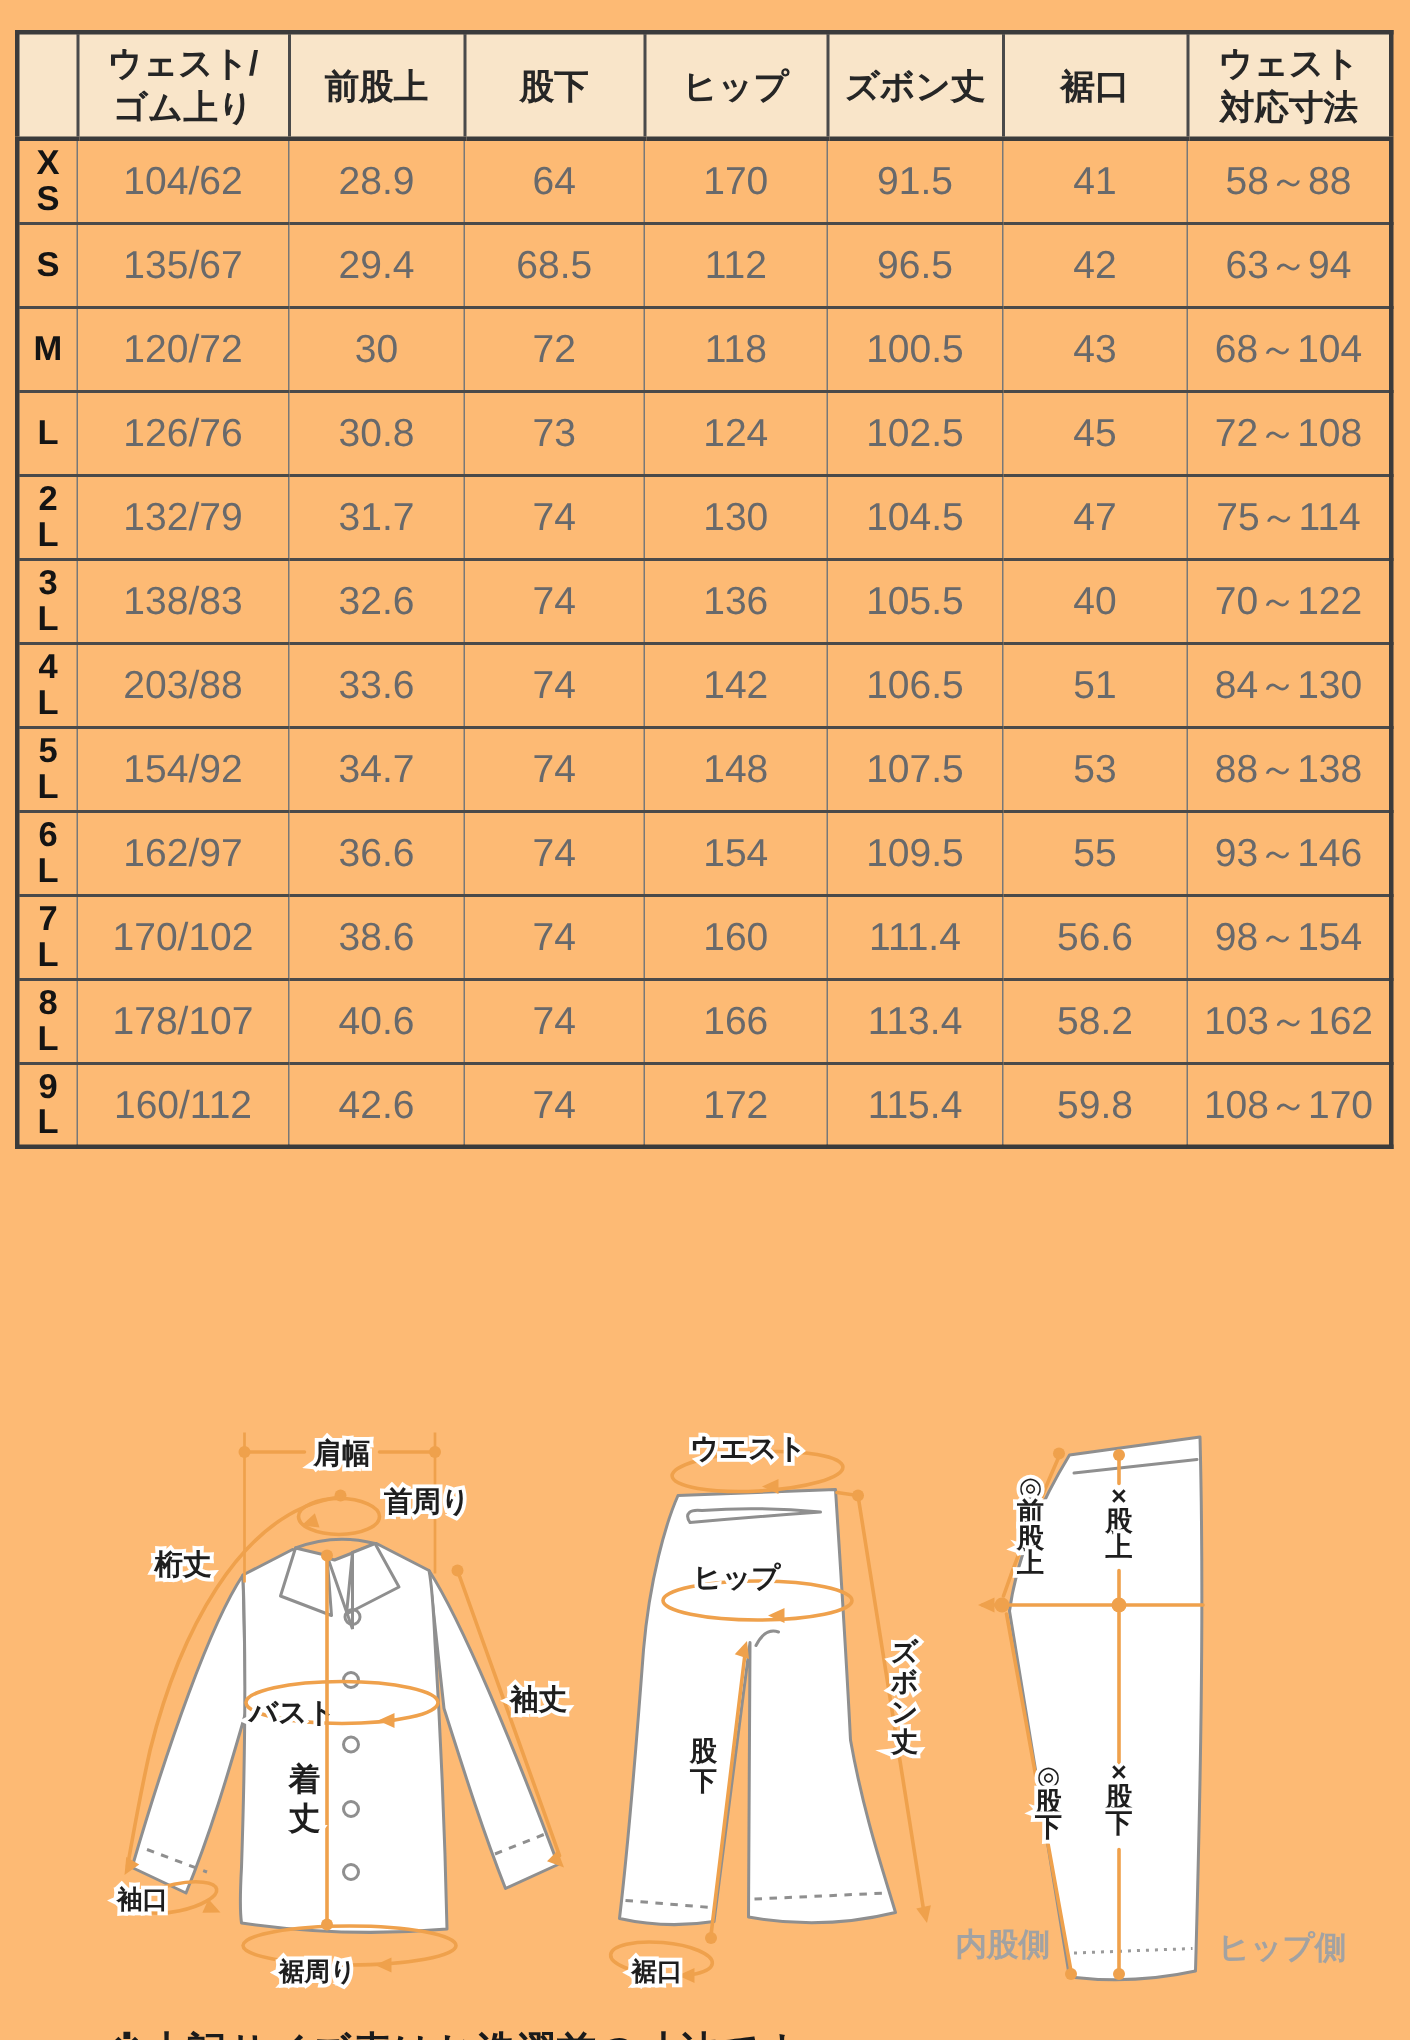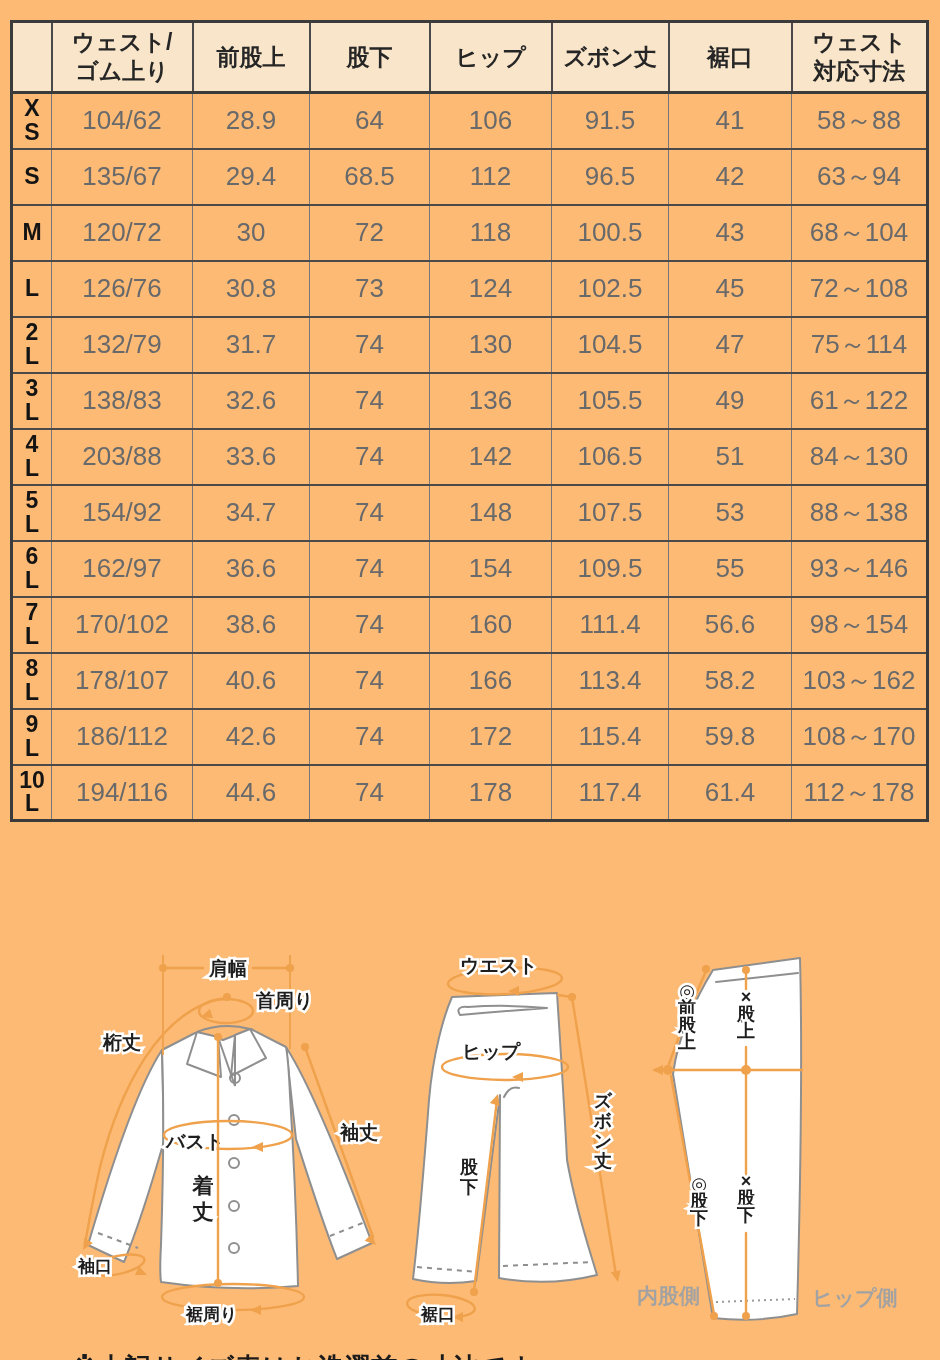--- a/index.html
+++ b/index.html
@@ -74,21 +74,21 @@
 対応寸法</th>
         </tr>
       </thead>
     <tbody>
         <tr>
           <th class="size">X
 S</th>
           <td>104/62</td>
           <td>28.9</td>
           <td>64</td>
-          <td>106</td>
+          <td>170</td>
           <td>91.5</td>
           <td>41</td>
           <td>58～88</td>
         </tr>
         <tr>
           <th class="size">S</th>
           <td>135/67</td>
           <td>29.4</td>
           <td>68.5</td>
           <td>112</td>
@@ -128,22 +128,22 @@
           <td>75～114</td>
         </tr>
         <tr>
           <th class="size">3
 L</th>
           <td>138/83</td>
           <td>32.6</td>
           <td>74</td>
           <td>136</td>
           <td>105.5</td>
-          <td>49</td>
-          <td>61～122</td>
+          <td>40</td>
+          <td>70～122</td>
         </tr>
         <tr>
           <th class="size">4
 L</th>
           <td>203/88</td>
           <td>33.6</td>
           <td>74</td>
           <td>142</td>
           <td>106.5</td>
           <td>51</td>
@@ -189,38 +189,27 @@
           <td>40.6</td>
           <td>74</td>
           <td>166</td>
           <td>113.4</td>
           <td>58.2</td>
           <td>103～162</td>
         </tr>
         <tr>
           <th class="size">9
 L</th>
-          <td>186/112</td>
+          <td>160/112</td>
           <td>42.6</td>
           <td>74</td>
           <td>172</td>
           <td>115.4</td>
           <td>59.8</td>
           <td>108～170</td>
-        </tr>
-        <tr>
-          <th class="size">10
-L</th>
-          <td>194/116</td>
-          <td>44.6</td>
-          <td>74</td>
-          <td>178</td>
-          <td>117.4</td>
-          <td>61.4</td>
-          <td>112～178</td>
         </tr>
       </tbody>
   </table>
 
   <svg class="diagram" viewBox="0 0 940 385">
 
     <g>
 
       <path class="garment" d="M 162,105 C 140,138 112,218 88,300 L 124,317 C 140,278 152,238 164,196 Z"></path>
       <path class="garment" d="M 286,102 C 308,136 342,218 372,298 L 337,314 C 322,276 310,238 296,194 Z"></path>

